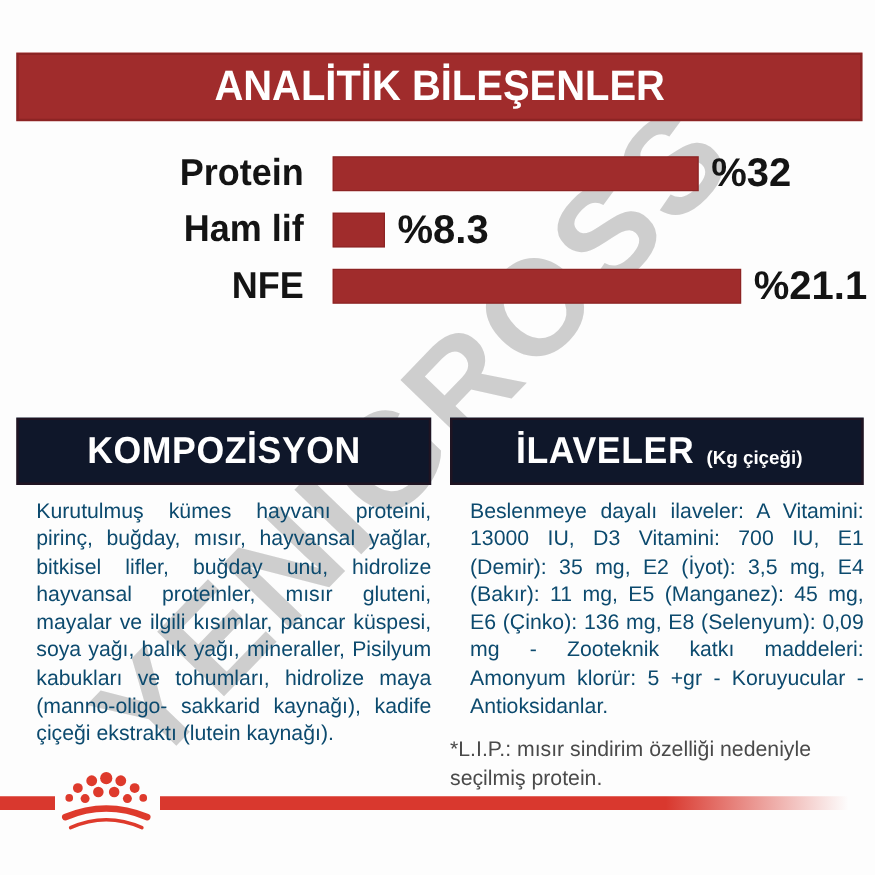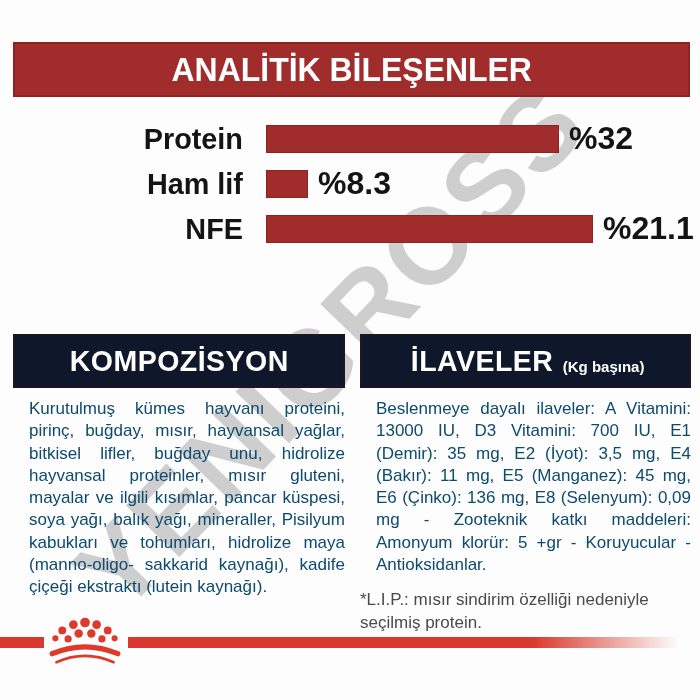--- a/index.html
+++ b/index.html
@@ -83,21 +83,21 @@
     <div class="col left">
       <div class="section-bar">
         <span class="ttl">KOMPOZİSYON</span>
       </div>
       <p class="body-text">Kurutulmuş kümes hayvanı proteini, pirinç, buğday, mısır, hayvansal yağlar, bitkisel lifler, buğday unu, hidrolize hayvansal proteinler, mısır gluteni, mayalar ve ilgili kısımlar, pancar küspesi, soya yağı, balık yağı, mineraller, Pisilyum kabukları ve tohumları, hidrolize maya (manno-oligo- sakkarid kaynağı), kadife çiçeği ekstraktı (lutein kaynağı).</p>
     </div>
 
     <div class="col right">
       <div class="section-bar">
         <span class="ttl">İLAVELER</span>
-        <span class="ttl-suffix">(Kg başına)</span>
+        <span class="ttl-suffix">(Kg çiçeği)</span>
       </div>
       <p class="body-text">Beslenmeye dayalı ilaveler: A Vitamini: 13000 IU, D3 Vitamini: 700 IU, E1 (Demir): 35 mg, E2 (İyot): 3,5 mg, E4 (Bakır): 11 mg, E5 (Manganez): 45 mg, E6 (Çinko): 136 mg, E8 (Selenyum): 0,09 mg - Zooteknik katkı maddeleri: Amonyum klorür: 5 +gr - Koruyucular - Antioksidanlar.</p>
       <p class="note-text">*L.I.P.: mısır sindirim özelliği nedeniyle seçilmiş protein.</p>
     </div>
 
     <div class="footer">
       <div class="line-left"></div>
       <svg class="crown" width="74" height="52" viewBox="0 0 70 48">
         <g fill="#de3a2c">
           <circle cx="35" cy="6.5" r="4.6"></circle>

